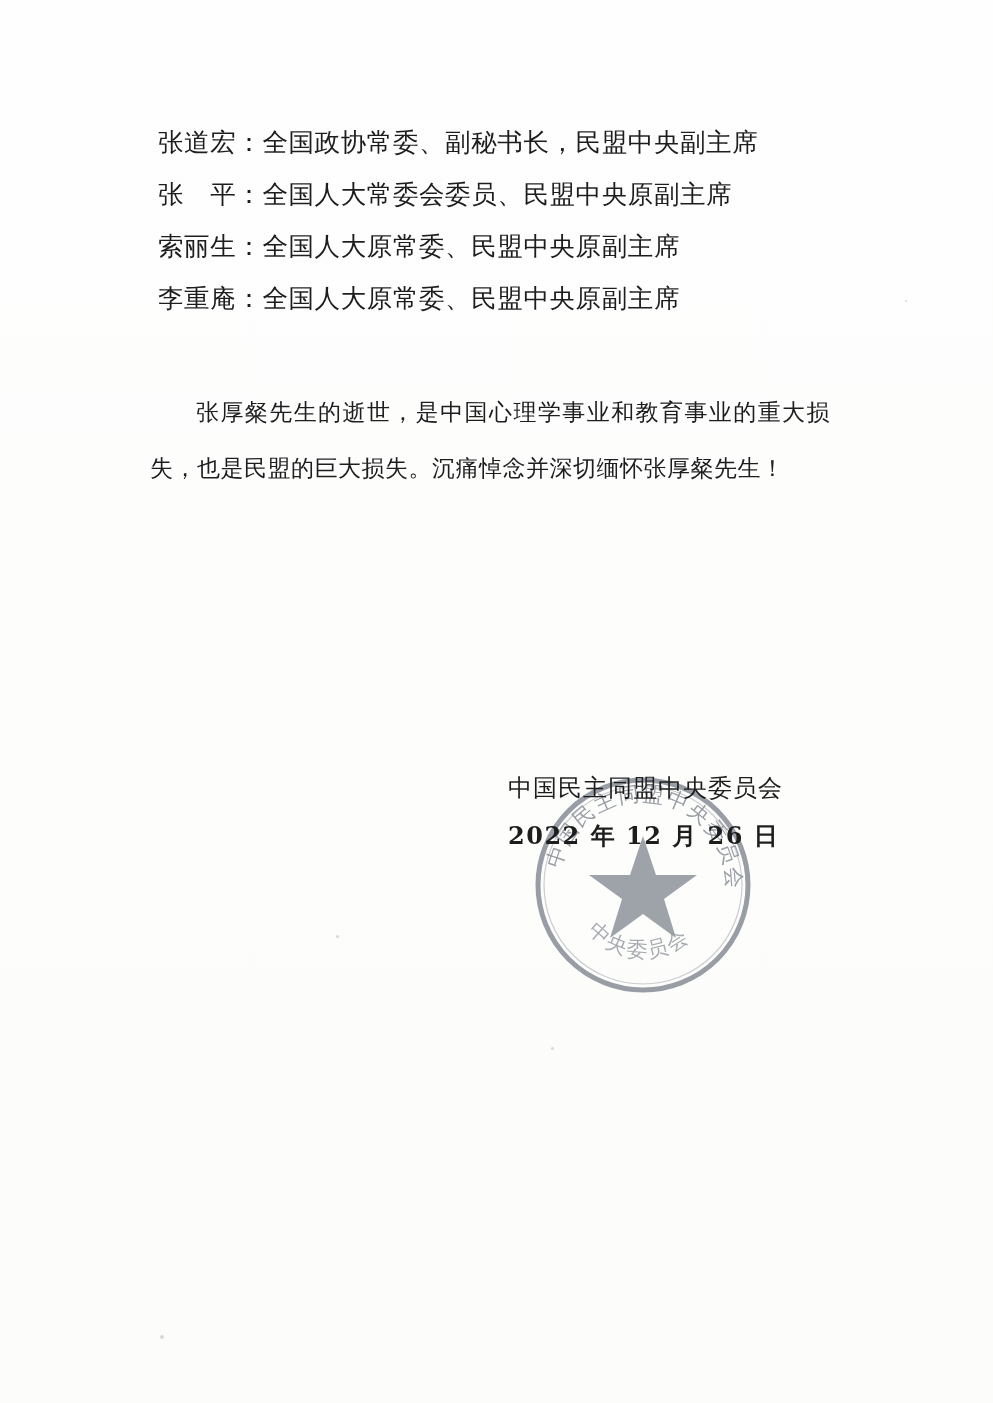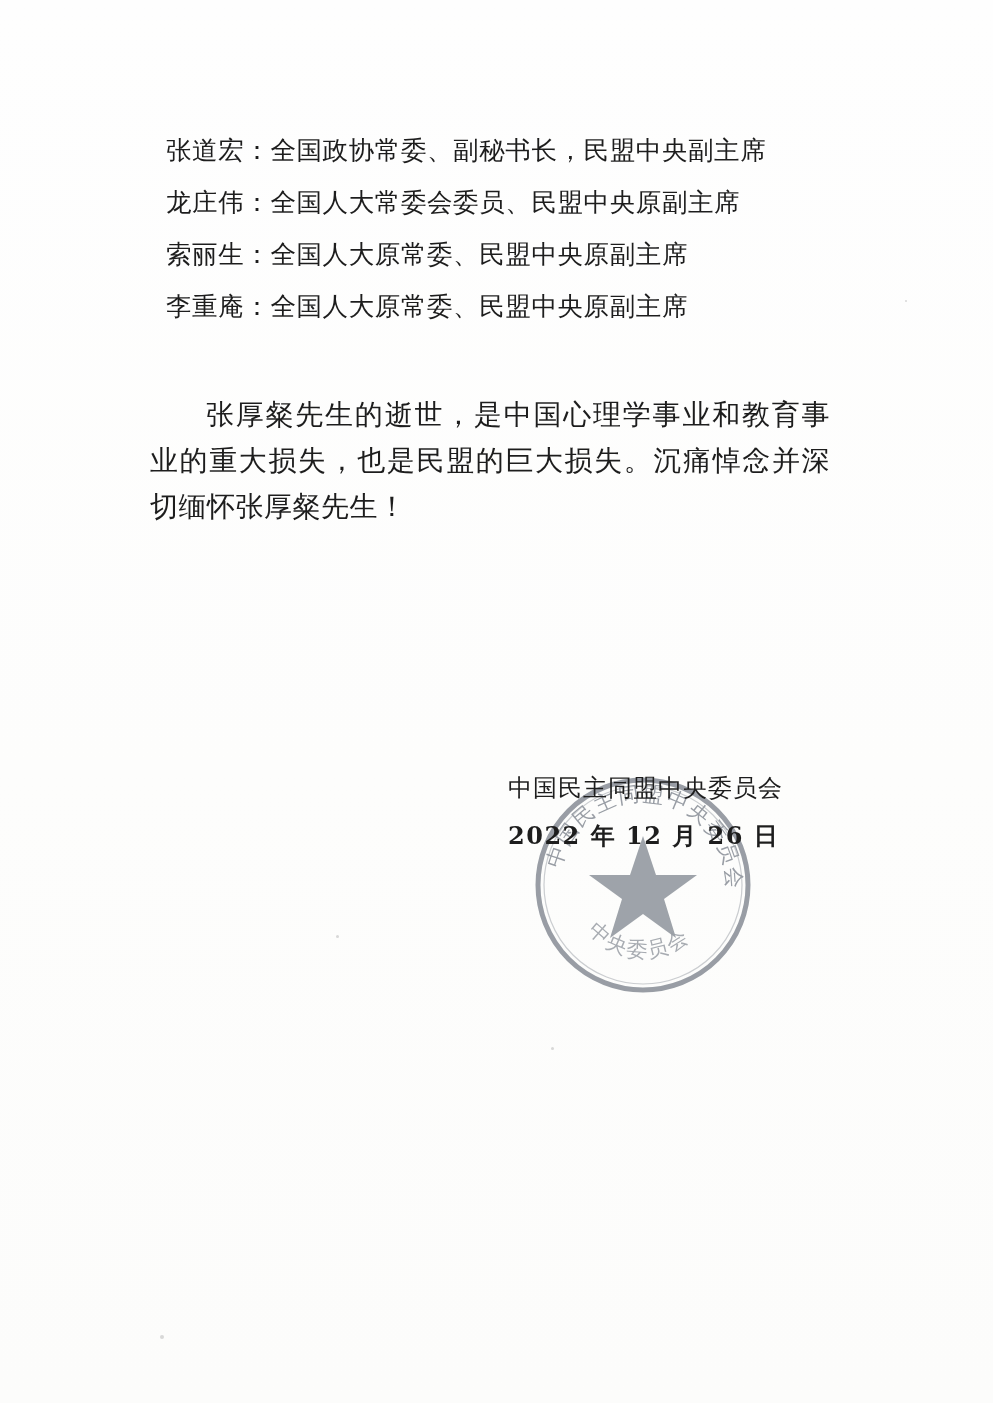--- a/index.html
+++ b/index.html
@@ -28,40 +28,40 @@
     border-radius: 50%;
     opacity: .55;
   }
   .content {
     position: absolute;
     left: 150px;
     top: 108px;
     width: 700px;
   }
   .name-list {
-    margin: 16px;
+    margin: 8px;
     padding: 0;
     list-style: none;
   }
   .name-row {
     display: block;
     font-size: 25.5px;
     line-height: 52px;
     letter-spacing: 0.6px;
     white-space: pre;
     color: #1d1d1d;
   }
   .name-row .nm {
     display: inline-block;
     min-width: 0;
   }
   .paragraph {
     margin-top: 60px;
-    font-size: 28px;
-    line-height: 46px;
+    font-size: 23px;
+    line-height: 56px;
     letter-spacing: 0.5px;
     text-indent: 2em;
     text-align: justify;
     color: #1d1d1d;
     width: 680px;
   }
   .signature {
     position: absolute;
     left: 508px;
     top: 760px;
@@ -108,21 +108,21 @@
 
   <div class="speckle" style="left:336px;top:935px;width:3px;height:3px;"></div>
   <div class="speckle" style="left:551px;top:1047px;width:3px;height:3px;"></div>
   <div class="speckle" style="left:160px;top:1335px;width:4px;height:4px;"></div>
   <div class="speckle" style="left:905px;top:300px;width:2px;height:2px;"></div>
 
   <div class="content">
 
     <ul class="name-list">
       <li class="name-row"><span class="nm">张道宏</span><span>：</span><span>全国政协常委、副秘书长，民盟中央副主席</span></li>
-      <li class="name-row"><span class="nm">龙庄伟</span><span>：</span><span>全国人大常委会委员、民盟中央原副主席</span></li>
+      <li class="name-row"><span class="nm">张　平</span><span>：</span><span>全国人大常委会委员、民盟中央原副主席</span></li>
       <li class="name-row"><span class="nm">索丽生</span><span>：</span><span>全国人大原常委、民盟中央原副主席</span></li>
       <li class="name-row"><span class="nm">李重庵</span><span>：</span><span>全国人大原常委、民盟中央原副主席</span></li>
     </ul>
 
     <p class="paragraph">张厚粲先生的逝世，是中国心理学事业和教育事业的重大损失，也是民盟的巨大损失。沉痛悼念并深切缅怀张厚粲先生！</p>
   </div>
 
   <div class="seal">
     <svg width="226" height="226" viewBox="0 0 226 226" xmlns="http://www.w3.org/2000/svg">
       <defs>

